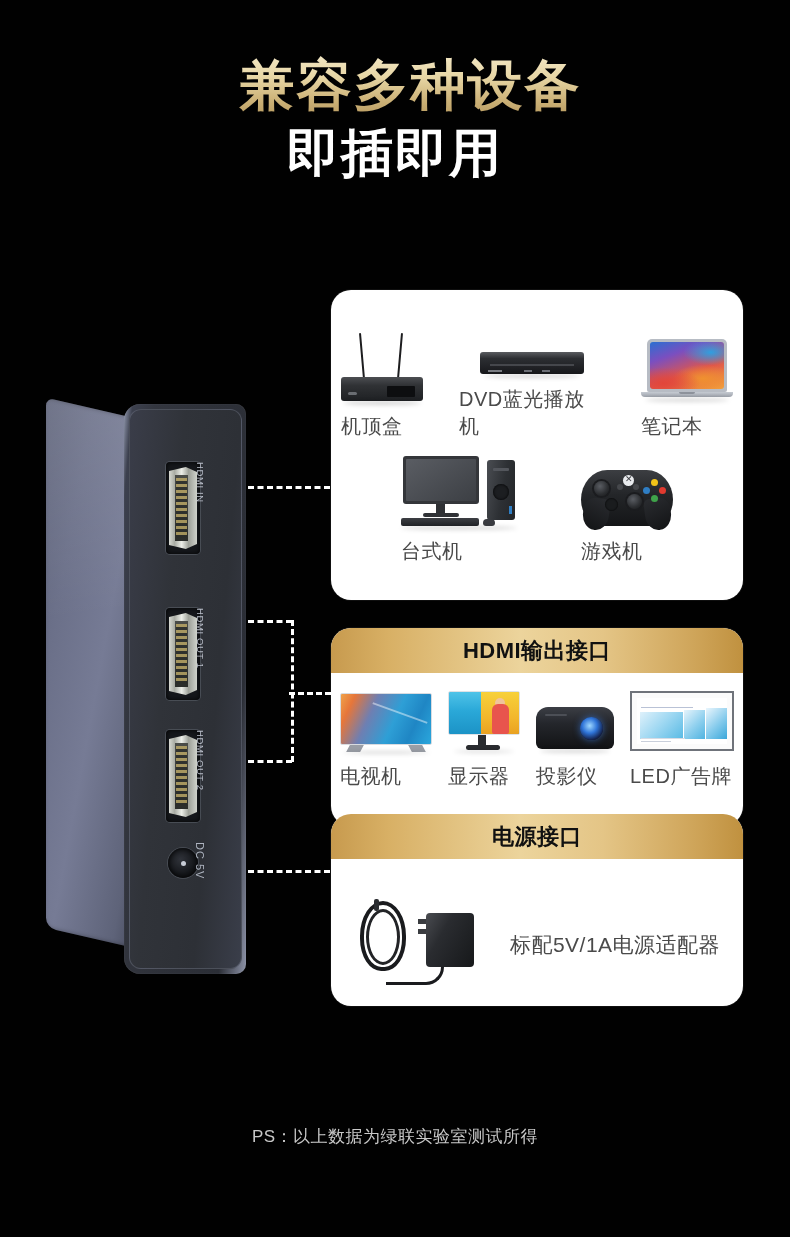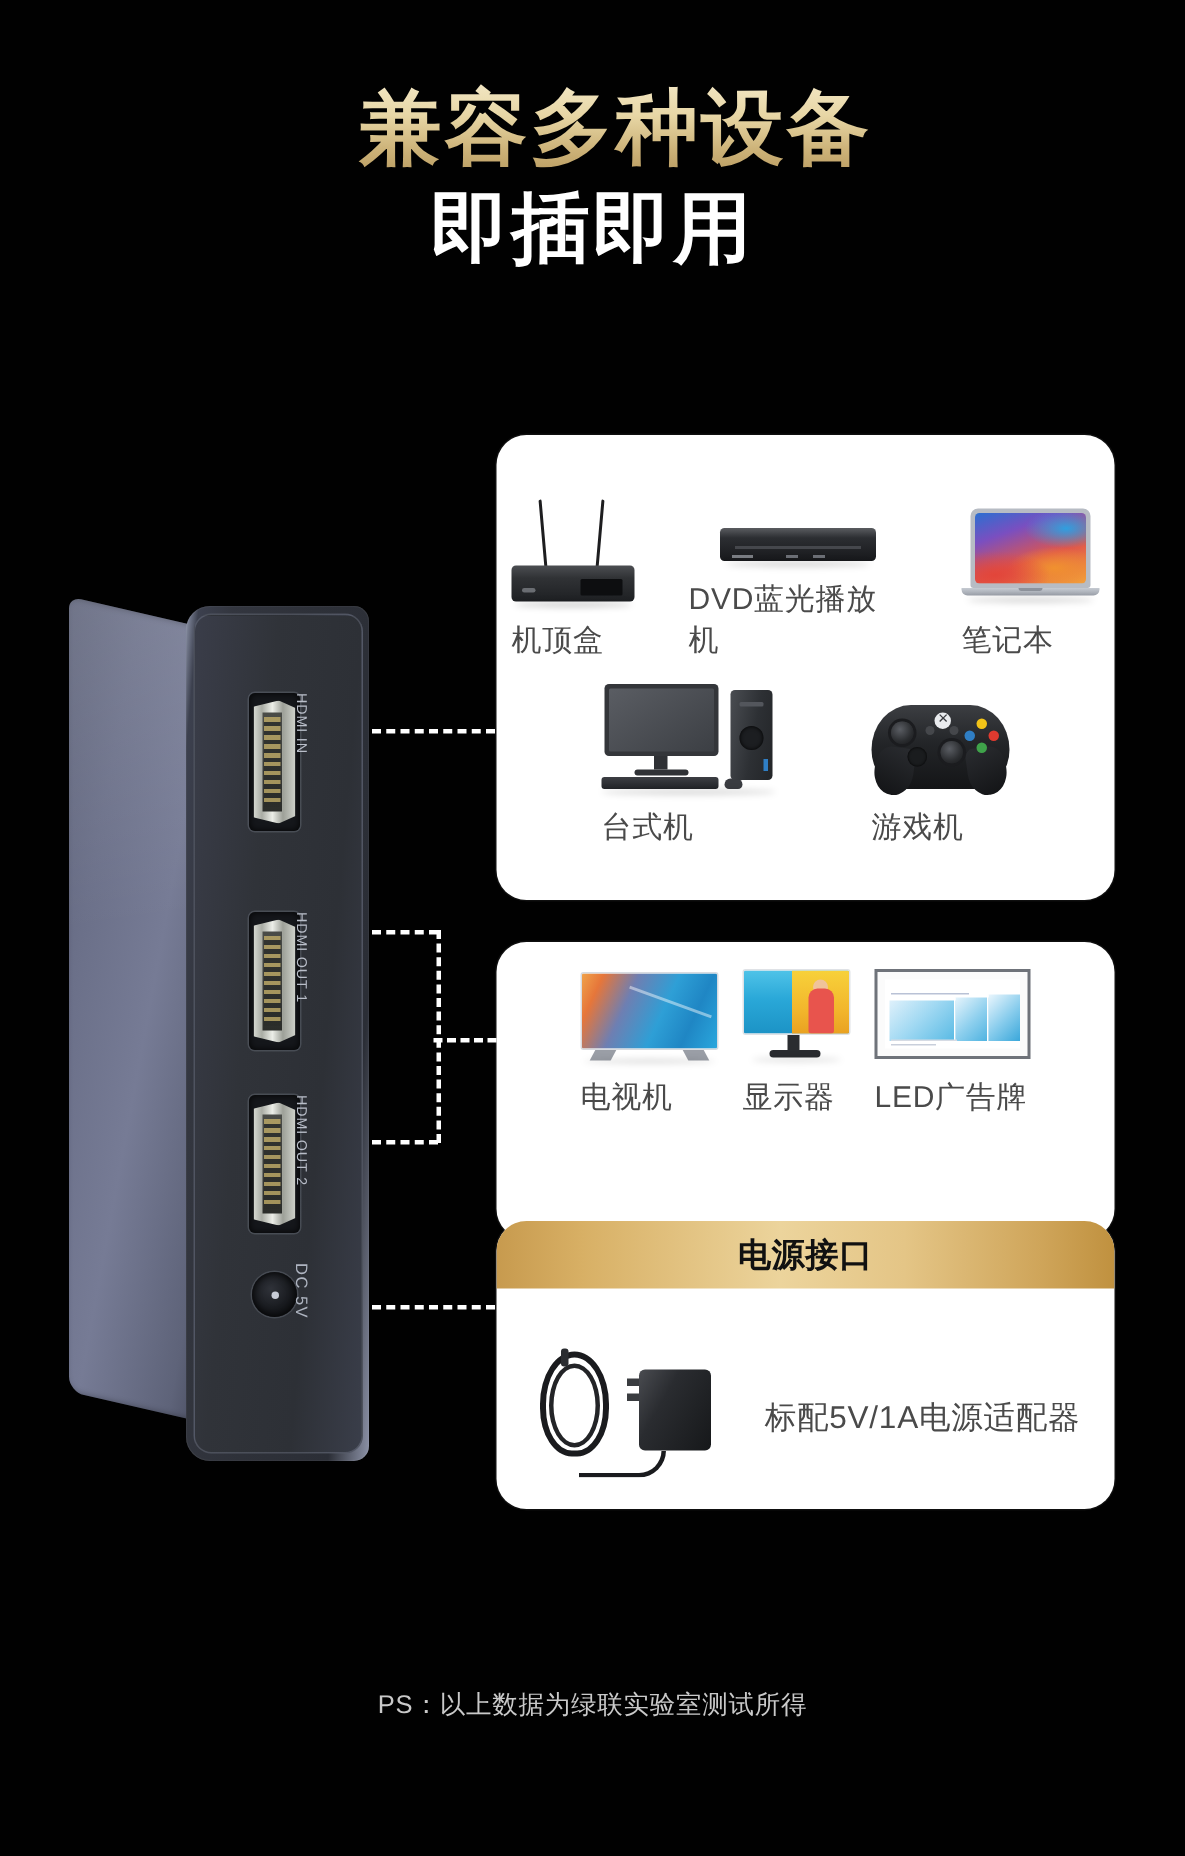--- a/index.html
+++ b/index.html
@@ -430,20 +430,23 @@
             </div>
           </div>
           <div class="cell-label">游戏机</div>
         </div>
       </div>
 
     </div>
   </div>
 
   <div class="card" style="top:628px; height:198px;">
+    <div class="card-head">
+      <span class="card-head-title">HDMI输出接口</span>
+    </div>
     <div class="card-body" style="padding-top:16px">
       <div class="row" style="gap:16px">
 
         <div class="cell">
           <div class="cell-art" style="height:66px">
             <div class="art tv">
               <div class="panel">
                   <div class="swoosh"></div>
                 </div>
               <div class="legl"></div>
@@ -463,20 +466,31 @@
                 <div class="person"></div>
               </div>
               <div class="neck"></div>
               <div class="foot"></div>
               <div class="shadow"></div>
             </div>
           </div>
           <div class="cell-label">显示器</div>
         </div>
 
+        <div class="cell">
+          <div class="cell-art" style="height:66px">
+            <div class="art prj">
+              <div class="body"></div>
+              <div class="vent"></div>
+              <div class="lens"></div>
+              <div class="shadow"></div>
+            </div>
+          </div>
+          <div class="cell-label">投影仪</div>
+        </div>
 
         <div class="cell">
           <div class="cell-art" style="height:66px">
             <div class="art led">
               <div class="frame">
                 <div class="inner">
                   <div class="s1"></div>
                   <div class="s2"></div>
                   <div class="s3"></div>
                   <div class="sub"></div>

